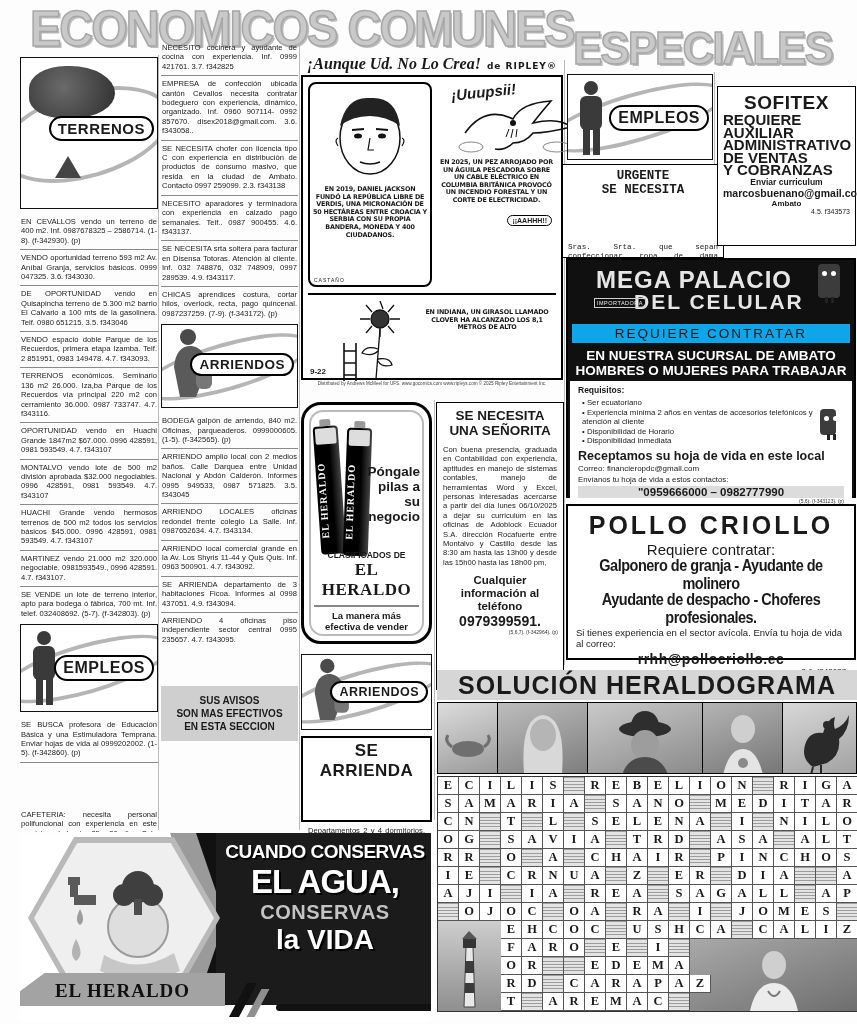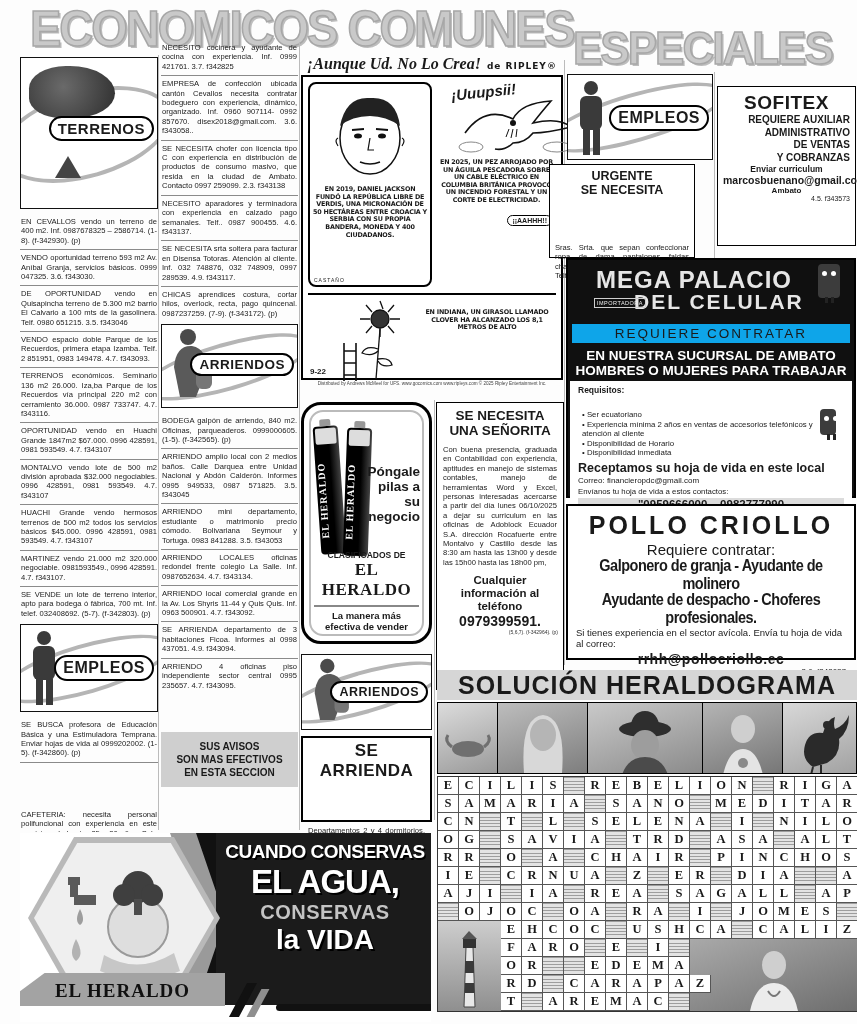--- a/index.html
+++ b/index.html
@@ -81,32 +81,32 @@
                     text-align:center; line-height:17px; background:#fff; }
   .hg-cell.clue { background:repeating-linear-gradient(to bottom,#e3e3e3 0 2px,#9d9d9d 2px 3px);
                   background-origin:content-box; padding:2px; background-color:#e3e3e3; }
   .hg-cell.empty { border:none; background:transparent; }
   .hg-photo-bl, .hg-photo-br { position:absolute; z-index:0; }
   
   .ph { background:linear-gradient(135deg,#cfcfcf,#8f8f8f); }
   
   .urgente-title { font-weight:900; font-size:12.5px; line-height:14px; text-align:center; }
   .sofitex-title { font-weight:900; font-size:19px; text-align:center; letter-spacing:0.5px; }
-  .sofitex-sub { font-weight:900; font-size:10px; line-height:12.5px; text-align:right; }
+  .sofitex-sub { font-weight:900; font-size:15px; line-height:12.5px; text-align:left; }
   .mega { position:absolute; left:566px; top:258px; width:290px; height:240px; border:2px solid #000; background:#101010; }
   .mega-brand { position:relative; height:62px; color:#e6e6e6; padding:8px 0 0 28px; }
   .mega-brand .l1 { font-weight:900; font-size:24px; letter-spacing:1px; line-height:23px; }
   .mega-brand .l2 { font-weight:900; font-size:21px; letter-spacing:2px; line-height:21px; padding-left:38px; }
   .mega-importadora { position:absolute; left:26px; top:38px; font-size:5.5px; border:1px solid #cfcfcf;
                       padding:1px 2px; letter-spacing:0.5px; color:#eee; }
   .mega-strip { background:#0ea5e9; margin:2px 4px; text-align:center; font-size:13.5px; letter-spacing:2px;
                 padding:2px 0; font-family:"Liberation Sans", sans-serif; }
   .mega-band { color:#fff; font-weight:900; font-size:13.5px; line-height:15px; text-align:center; padding:3px 0; }
   .mega-body { background:#fff; margin:0 2px 2px; padding:4px 8px 3px; position:relative; }
-  .mega-req { font-weight:800; font-size:8.5px; margin-bottom:15px; }
+  .mega-req { font-weight:800; font-size:8.5px; margin-bottom:3px; }
   .mega-li { font-size:7.8px; line-height:9.6px; padding-left:4px; }
   .mega-recept { font-weight:900; font-size:12.5px; text-align:left; margin-top:3px; }
   .mega-mail { font-size:8px; margin-top:1px; }
   .mega-envia { font-size:7.8px; margin-top:2px; }
   .mega-phones { background:#dcdcdc; text-align:center; font-weight:900; font-size:11.5px; margin-top:2px; }
   .phone-mascot { position:absolute; width:22px; height:34px; background:#3c3c3c; border-radius:4px; }
   .phone-mascot::before { content:""; position:absolute; left:4px; top:7px; width:5px; height:5px;
                           background:#fff; border-radius:50%; box-shadow:9px 0 0 #fff; }
   .phone-mascot::after { content:""; position:absolute; left:7px; bottom:-5px; width:3px; height:6px;
                          background:#222; box-shadow:6px 0 0 #222; }
@@ -205,21 +205,20 @@
       <svg class="logo-art" style="left:4px;top:2px;" width="50" height="80" viewBox="0 0 50 80">
         <circle cx="22" cy="10" r="8" fill="#4a4a4a"></circle>
           <path d="M8 40 Q10 18 26 19 Q42 22 40 44 L30 70 L14 70 Z" fill="#5a5a5a"></path>
         <circle cx="38" cy="34" r="6" fill="#6c6c6c"></circle>
           <rect x="30" y="40" width="16" height="22" rx="6" fill="#777"></rect>
       </svg>
       <div class="logo-pill" style="top:28px;font-size:13.5px;">ARRIENDOS</div>
     </div>
     <div class="ad">BODEGA galpón de arriendo, 840 m2. Oficinas, parqueaderos. 0999000605. (1-5). (f-342565). (p)</div>
     <div class="ad">ARRIENDO amplio local con 2 medios baños. Calle Darquea entre Unidad Nacional y Abdón Calderón. Informes 0995 949533, 0987 571825. 3.5. f343045</div>
-    <div class="ad">ARRIENDO mini departamento, estudiante o matrimonio precio cómodo. Bolivariana Seymour y Tortuga. 0983 841288. 3.5. f343053</div>
     <div class="ad">ARRIENDO LOCALES oficinas redondel frente colegio La Salle. Inf. 0987652634. 4.7. f343134.</div>
     <div class="ad">ARRIENDO local comercial grande en la Av. Los Shyris 11-44 y Quis Quis. Inf. 0963 500901. 4.7. f343092.</div>
     <div class="ad">SE ARRIENDA departamento de 3 habitaciones Ficoa. Informes al 0998 437051. 4.9. f343094.</div>
     <div class="ad" style="border-bottom:none;">ARRIENDO 4 oficinas piso independiente sector central 0995 235657. 4.7. f343095.</div>
     <div class="notice">
       <div>SUS AVISOS</div>
       <div>SON MAS EFECTIVOS</div>
       <div>EN ESTA SECCION</div>
     </div>
   </div>
@@ -323,21 +322,21 @@
     <div class="logo-swoosh"></div>
     <svg class="logo-art" style="left:6px;top:3px;" width="34" height="80" viewBox="0 0 34 78">
       <circle cx="17" cy="9" r="7" fill="#3a3a3a"></circle>
         <rect x="6" y="17" width="22" height="34" rx="6" fill="#3a3a3a"></rect>
       <rect x="9" y="50" width="7" height="26" fill="#3a3a3a"></rect>
         <rect x="19" y="50" width="7" height="26" fill="#3a3a3a"></rect>
     </svg>
     <div class="logo-pill" style="top:30px;font-size:16px;">EMPLEOS</div>
   </div>
 
-  <div class="boxad" style="left:549px;top:164px;width:146px;height:94px;padding:4px;">
+  <div class="boxad" style="left:562px;top:164px;width:162px;height:94px;padding:4px;font-family:Liberation Mono, monospace;">
     <div class="urgente-title">URGENTE</div>
     <div class="urgente-title">SE NECESITA</div>
     <div class="ad" style="border-bottom:none;padding-top:2px;">Sras. Srta. que sepan confeccionar ropa de dama pantalones faldas chaquetas etc. Damos obras a la casa. Telf. 0998 702314. 4.7. f343068</div>
   </div>
 
   <div class="boxad" style="left:717px;top:86px;width:139px;height:160px;padding:5px;">
     <div class="sofitex-title">SOFITEX</div>
     <div class="sofitex-sub">REQUIERE AUXILIAR</div>
     <div class="sofitex-sub">ADMINISTRATIVO</div>
     <div class="sofitex-sub">DE VENTAS</div>

